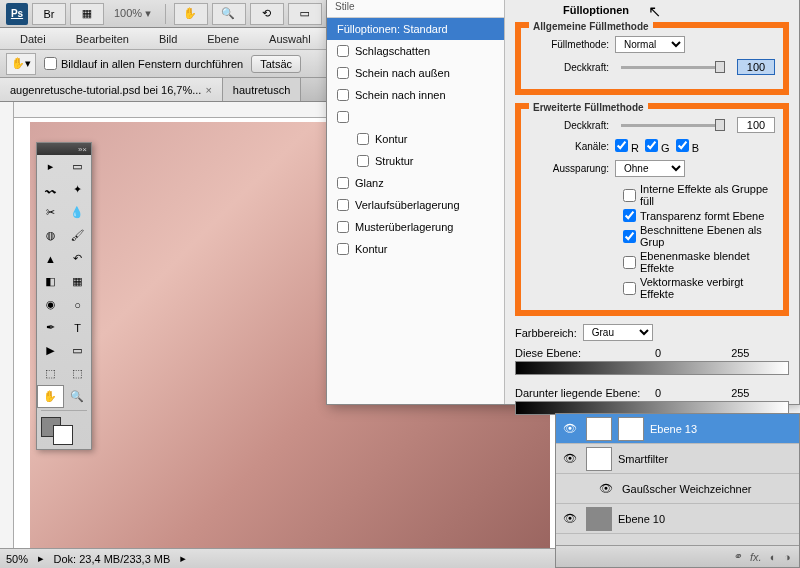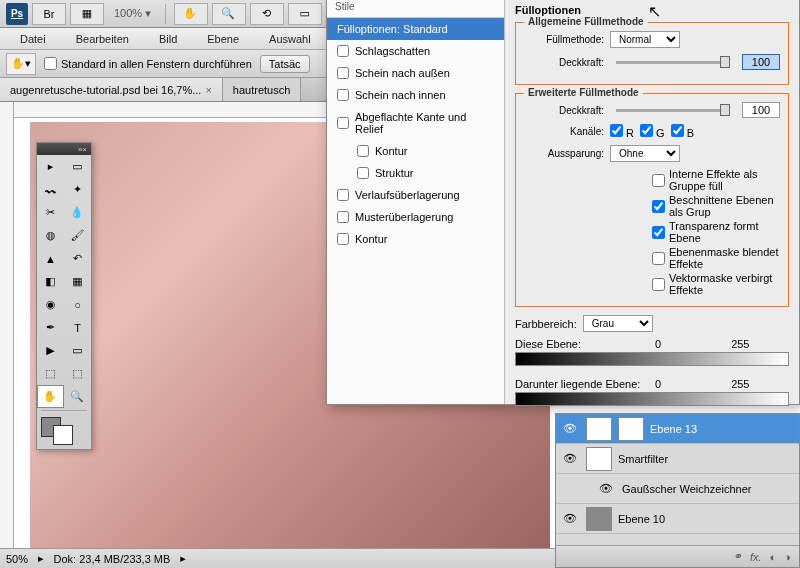--- a/index.html
+++ b/index.html
@@ -47,29 +47,29 @@
     
     .dialog { position: absolute; left: 326px; top: -5px; width: 474px; height: 410px; background: #ececec; border: 1px solid #888; box-shadow: 3px 3px 12px rgba(0,0,0,0.3); display: flex; }
     .dialog-left { width: 178px; border-right: 1px solid #bbb; background: #fafafa; }
     .dialog-left-header { padding: 5px 8px; border-bottom: 1px solid #ccc; font-size: 10px; color: #555; }
     .style-list { }
     .style-item { padding: 5px 10px; display: flex; align-items: center; gap: 6px; cursor: pointer; }
     .style-item.sub { padding-left: 30px; }
     .style-item.selected { background: #3a7ccc; color: #fff; font-weight: normal; }
     .style-item input { width: 12px; height: 12px; }
     .dialog-right { flex: 1; padding: 8px 10px; }
-    .group-box { border: 1px solid #f97316; padding: 8px; margin-bottom: 8px; position: relative; }
+    .group-box { border: 6px solid #f97316; padding: 8px; margin-bottom: 8px; position: relative; }
     .group-title { position: absolute; top: -7px; left: 8px; background: #ececec; padding: 0 4px; font-weight: bold; font-size: 10px; color: #333; }
     .form-row { display: flex; align-items: center; margin-bottom: 6px; gap: 6px; }
     .form-label { width: 80px; text-align: right; font-size: 10px; }
     .form-select { border: 1px solid #999; background: #fff; padding: 1px 4px; font-size: 10px; min-width: 70px; }
     .form-input { width: 38px; border: 1px solid #2566b8; background: #bcd5f2; text-align: center; padding: 1px; }
     .slider-track { flex:1; height: 3px; background: #aaa; position: relative; margin: 0 6px; max-width: 120px; }
     .slider-thumb { position: absolute; right: 0; top: -5px; width: 10px; height: 12px; background: #ddd; border: 1px solid #666; }
-    .cbox-row { display: flex; align-items: center; gap: 4px; margin-bottom: 2px; margin-left: 116px; font-size: 10px; padding-left: 12px; }
+    .cbox-row { display: flex; align-items: center; gap: 4px; margin-bottom: 2px; margin-left: 82px; font-size: 10px; padding-left: 12px; }
     .gradient-bar { height: 14px; background: linear-gradient(to right, #000, #fff); border: 1px solid #888; margin: 2px 0 12px; }
     .blend-label { font-size: 10px; display: flex; align-items: center; gap: 10px; margin-bottom: 2px; }
     
     
     .layers-panel { position: absolute; right: 0; bottom: 0; width: 245px; height: 155px; background: #d9d9d9; border: 1px solid #888; }
     .layer-row { display: flex; align-items: center; height: 30px; padding: 2px 4px; gap: 6px; border-bottom: 1px solid #bbb; }
     .layer-row.sel { background: #4a90d9; color: #fff; }
     .eye-col { width: 20px; text-align: center; }
     .layer-thumb { width: 26px; height: 24px; background: #fff; border: 1px solid #888; }
     .layer-thumb.grey { background: #888; }
@@ -99,21 +99,21 @@
   <span class="menu-item">Bild</span>
   <span class="menu-item">Ebene</span>
   <span class="menu-item">Auswahl</span>
   <span class="menu-item">Filter</span>
 </div>
 
 <div class="options-bar">
   <div class="tool-icon-box">✋▾</div>
   <label class="opt-check">
     <input type="checkbox" style="">
-      <span>Standard in allen Fenstern durchführen</span>
+      <span>Bildlauf in allen Fenstern durchführen</span>
   </label>
   <button class="opt-btn">Tatsäc</button>
 </div>
 
 <div class="tabs-bar">
   <div class="tab active">
     <span>augenretusche-tutorial.psd bei 16,7%...</span>
     <span class="tab-close">×</span>
   </div>
   <div class="tab">
@@ -188,46 +188,49 @@
       <div class="style-item">
           <input type="checkbox" style="">
           <span>Schein nach außen</span>
         </div>
       <div class="style-item">
           <input type="checkbox" style="">
           <span>Schein nach innen</span>
         </div>
       <div class="style-item">
           <input type="checkbox" style="">
-          <span>Abgeflachte Kante und Relief</span>
         </div>
       <div class="style-item sub">
           <input type="checkbox" style="">
           <span>Kontur</span>
         </div>
       <div class="style-item sub">
           <input type="checkbox" style="">
           <span>Struktur</span>
         </div>
       <div class="style-item">
           <input type="checkbox" style="">
+          <span>Glanz</span>
+        </div>
+      <div class="style-item">
+          <input type="checkbox" style="">
           <span>Verlaufsüberlagerung</span>
         </div>
       <div class="style-item">
           <input type="checkbox" style="">
           <span>Musterüberlagerung</span>
         </div>
       <div class="style-item">
           <input type="checkbox" style="">
           <span>Kontur</span>
         </div>
     </div>
   </div>
   <div class="dialog-right">
-    <div style="font-weight:bold; margin-bottom:6px;">Fülloptionen</div>
+    <div style="font-weight:bold; margin-bottom:6px;margin-left:48px;">Fülloptionen</div>
 
     <div class="group-box">
       <div class="group-title">Allgemeine Füllmethode</div>
       <div class="form-row">
         <span class="form-label">Füllmethode:</span>
         <select class="form-select"><option>Normal</option></select>
       </div>
       <div class="form-row">
         <span class="form-label">Deckkraft:</span>
         <div class="slider-track">
@@ -255,25 +258,25 @@
       <div class="form-row">
         <span class="form-label">Aussparung:</span>
         <select class="form-select"><option>Ohne</option></select>
       </div>
       <div class="cbox-row">
           <input type="checkbox" style="">
           <span>Interne Effekte als Gruppe füll</span>
         </div>
       <div class="cbox-row">
           <input type="checkbox" checked="" style="">
+          <span>Transparenz formt Ebene</span>
+        </div>
+      <div class="cbox-row">
+          <input type="checkbox" checked="" style="">
           <span>Beschnittene Ebenen als Grup</span>
-        </div>
-      <div class="cbox-row">
-          <input type="checkbox" checked="" style="">
-          <span>Transparenz formt Ebene</span>
         </div>
       <div class="cbox-row">
           <input type="checkbox" style="">
           <span>Ebenenmaske blendet Effekte</span>
         </div>
       <div class="cbox-row">
           <input type="checkbox" style="">
           <span>Vektormaske verbirgt Effekte</span>
         </div>
     </div>

